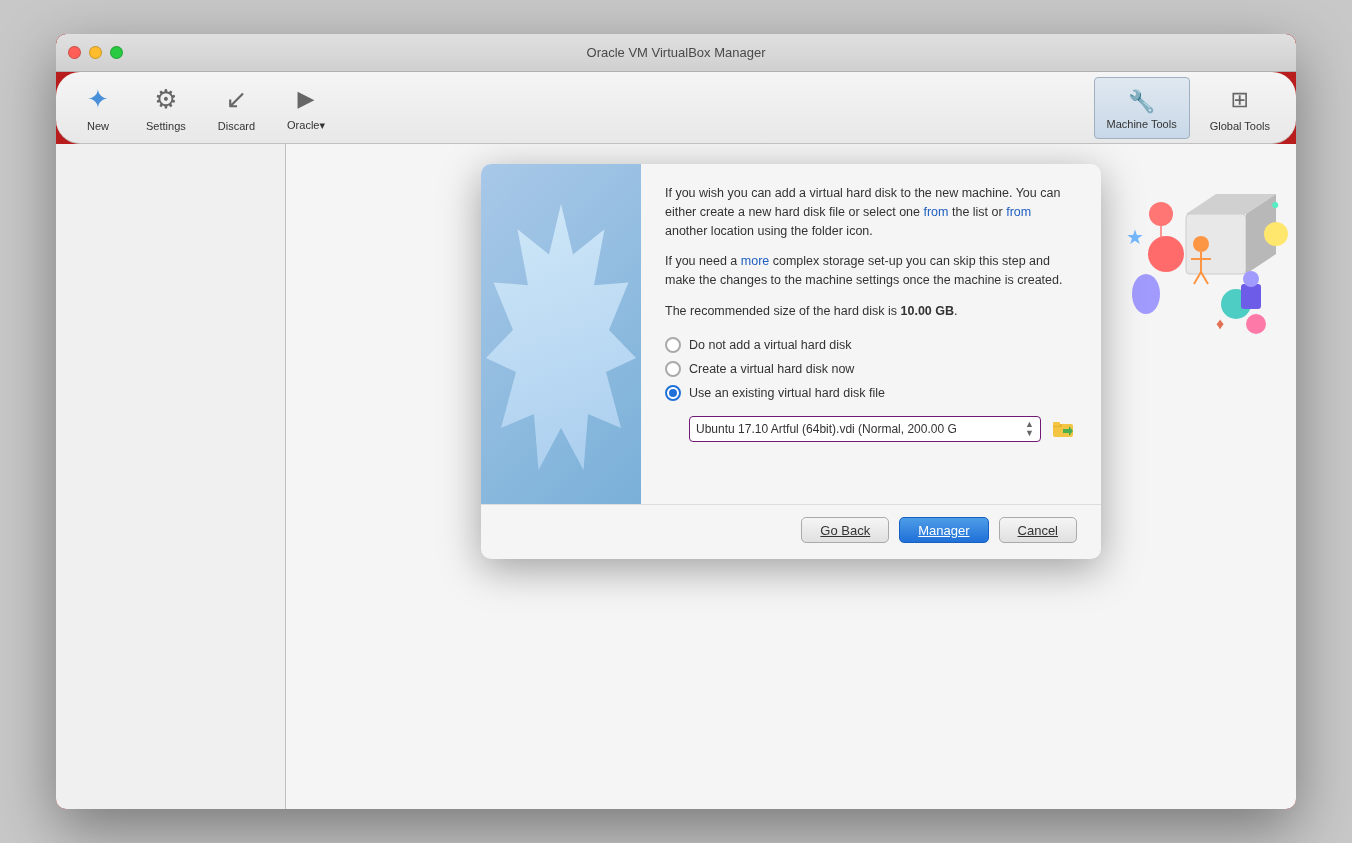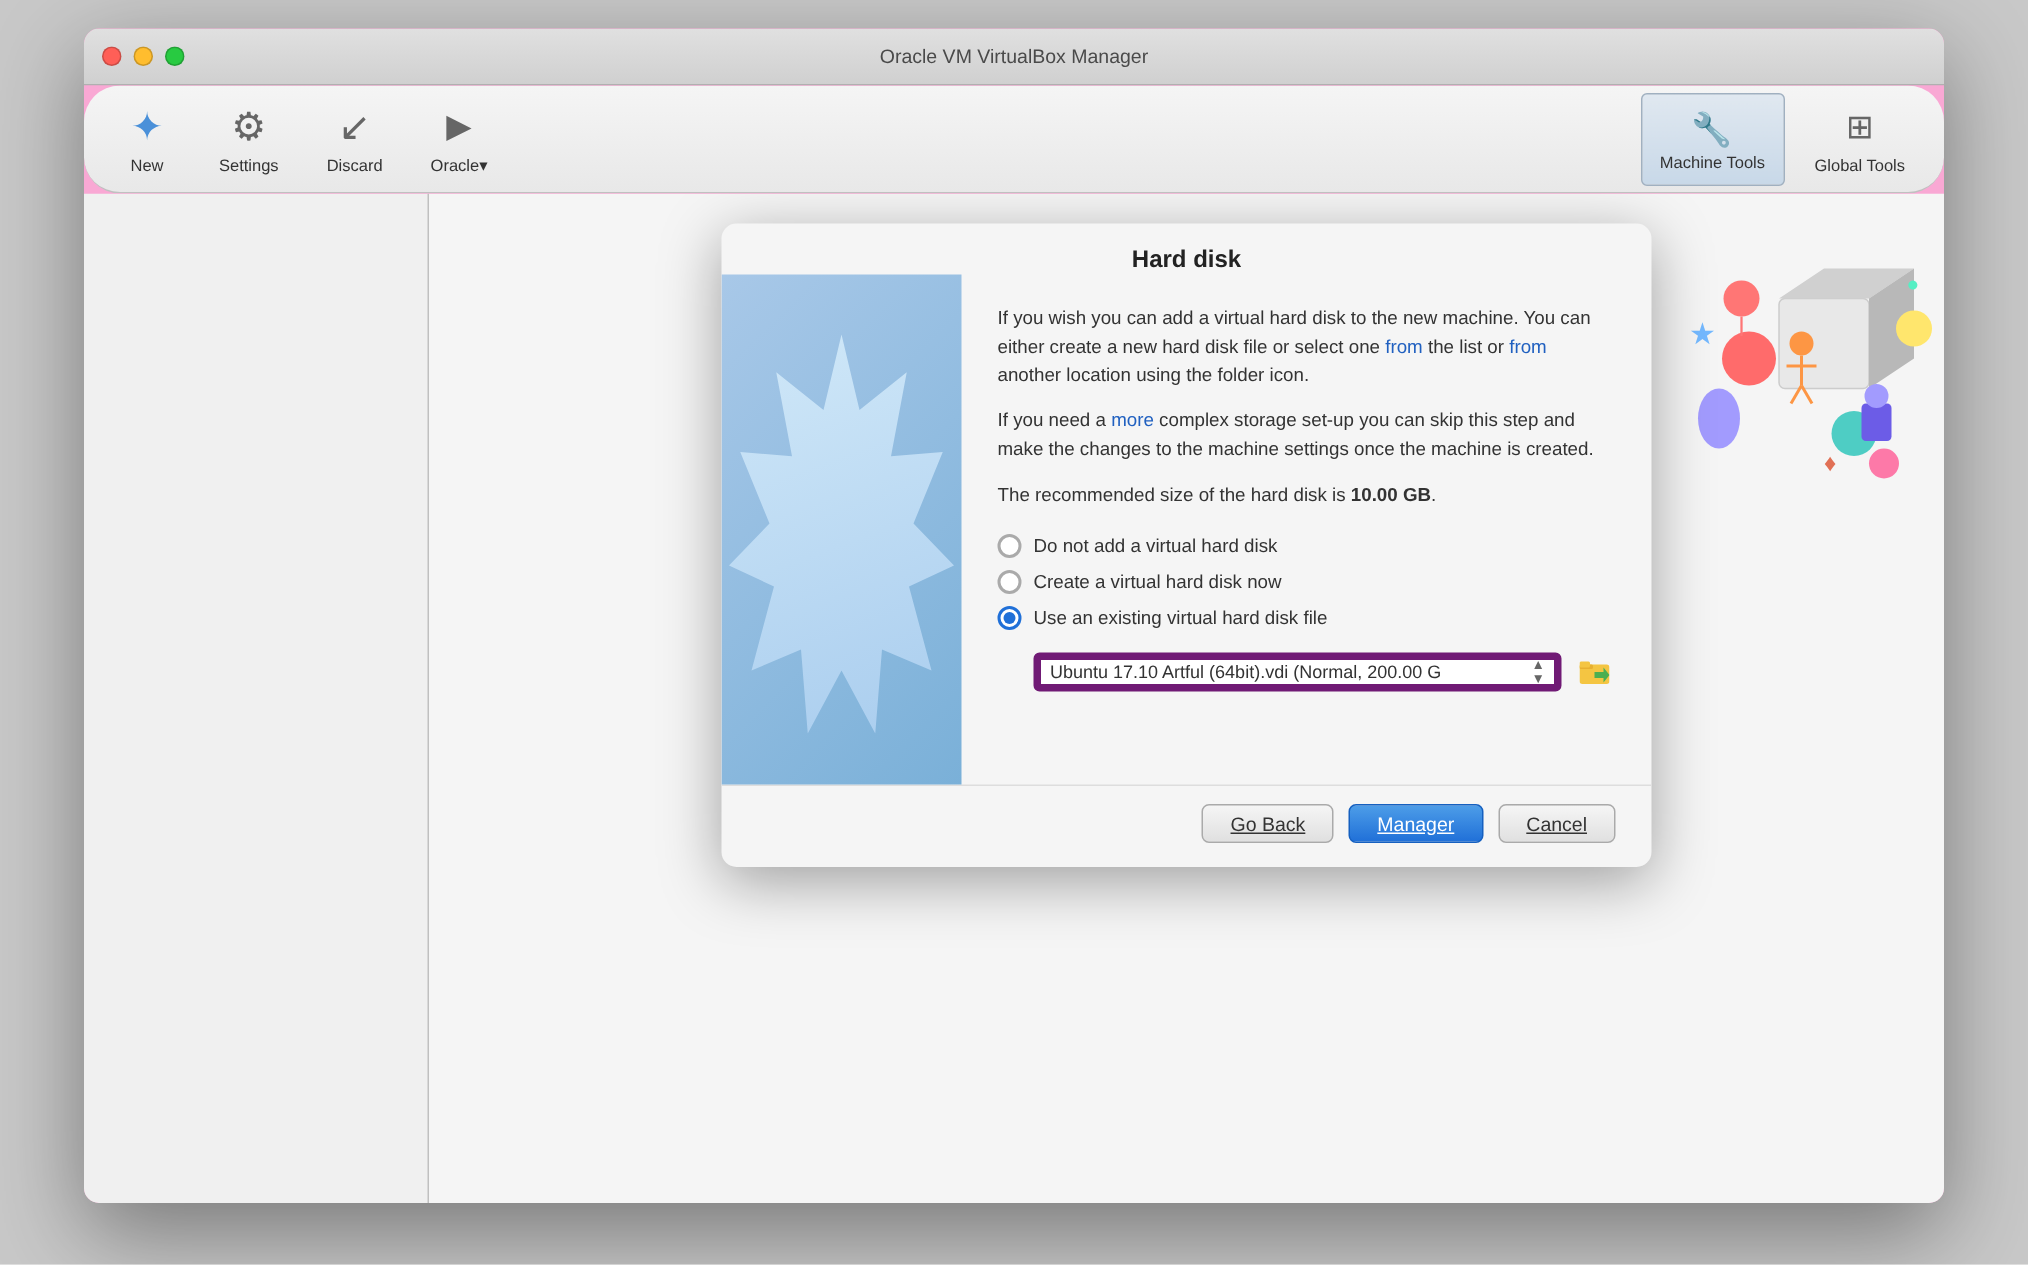--- a/index.html
+++ b/index.html
@@ -10,22 +10,22 @@
       font-family: -apple-system, BlinkMacSystemFont, "Helvetica Neue", Arial, sans-serif;
       overflow: hidden;
       display: flex;
       flex-direction: column;
     }
 
     
     .window {
       width: 1240px;
       height: 783px;
-      margin: 19px auto;
-      background: #f9a8d4;
+      margin: 34px auto;
+      background: #b91c1c;
       border-radius: 10px;
       box-shadow: 0 20px 60px rgba(0,0,0,0.4);
       display: flex;
       flex-direction: column;
       overflow: hidden;
     }
 
     
     .titlebar {
       height: 38px;
@@ -263,21 +263,21 @@
     .disk-selector {
       display: flex;
       align-items: center;
       gap: 8px;
       margin-left: 24px;
     }
     .disk-dropdown {
       flex: 1;
       height: 26px;
       background: white;
-      border: 5px solid #701a75;
+      border: 1px solid #701a75;
       border-radius: 4px;
       font-size: 12px;
       padding: 0 6px;
       display: flex;
       align-items: center;
       justify-content: space-between;
       cursor: pointer;
       overflow: hidden;
     }
     .disk-dropdown-text {
@@ -425,23 +425,20 @@
 
             <rect x="155" y="130" width="20" height="25" rx="3" fill="#6c5ce7"></rect>
             <circle cx="165" cy="125" r="8" fill="#a29bfe"></circle>
           </svg>
         </div>
       </div>
 
       <div class="modal-backdrop">
         <div class="dialog">
 
-          <div style="padding: 16px 24px 0; text-align:center;">
-            <span class="dialog-title">Hard disk</span>
-          </div>
 
           <div class="dialog-content">
 
             <div class="dialog-sidebar">
               <div class="burst"></div>
             </div>
 
             <div class="dialog-body">
               <p class="dialog-text">
                 If you wish you can add a virtual hard disk to the new machine. You can either create a new hard disk file or select one <span class="highlight">from</span> the list or <span class="highlight">from</span> another location using the folder icon.

